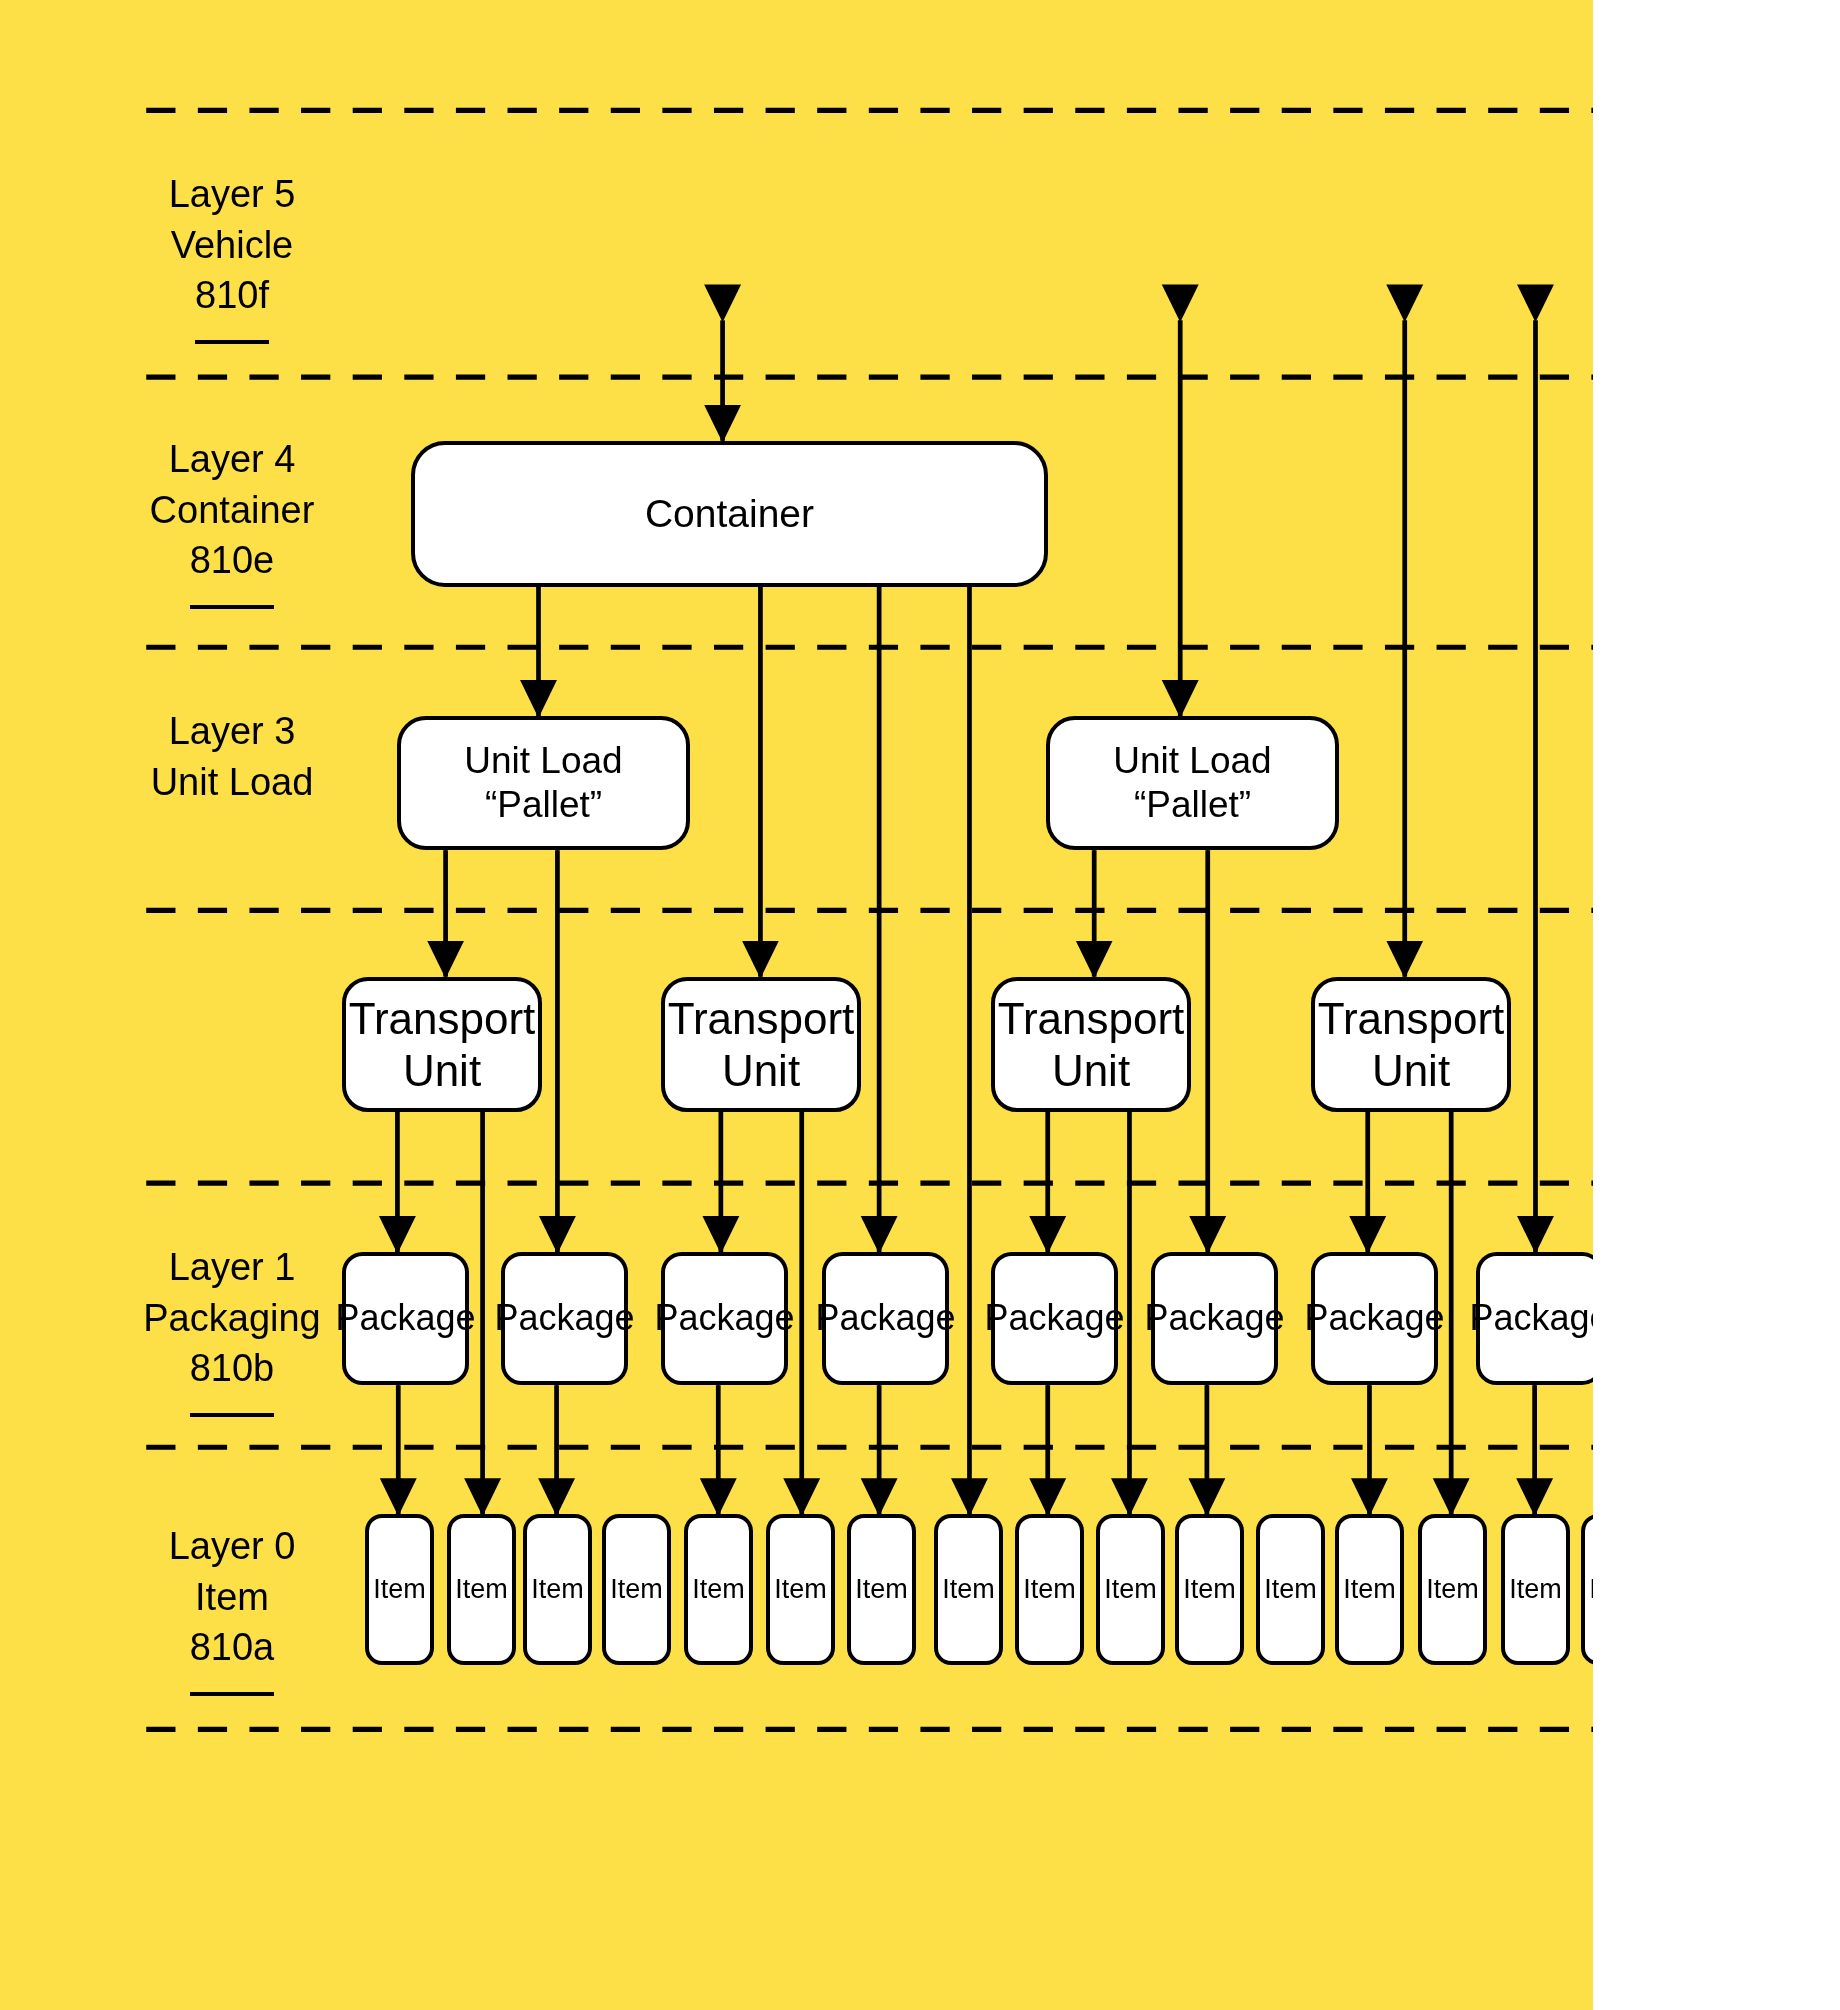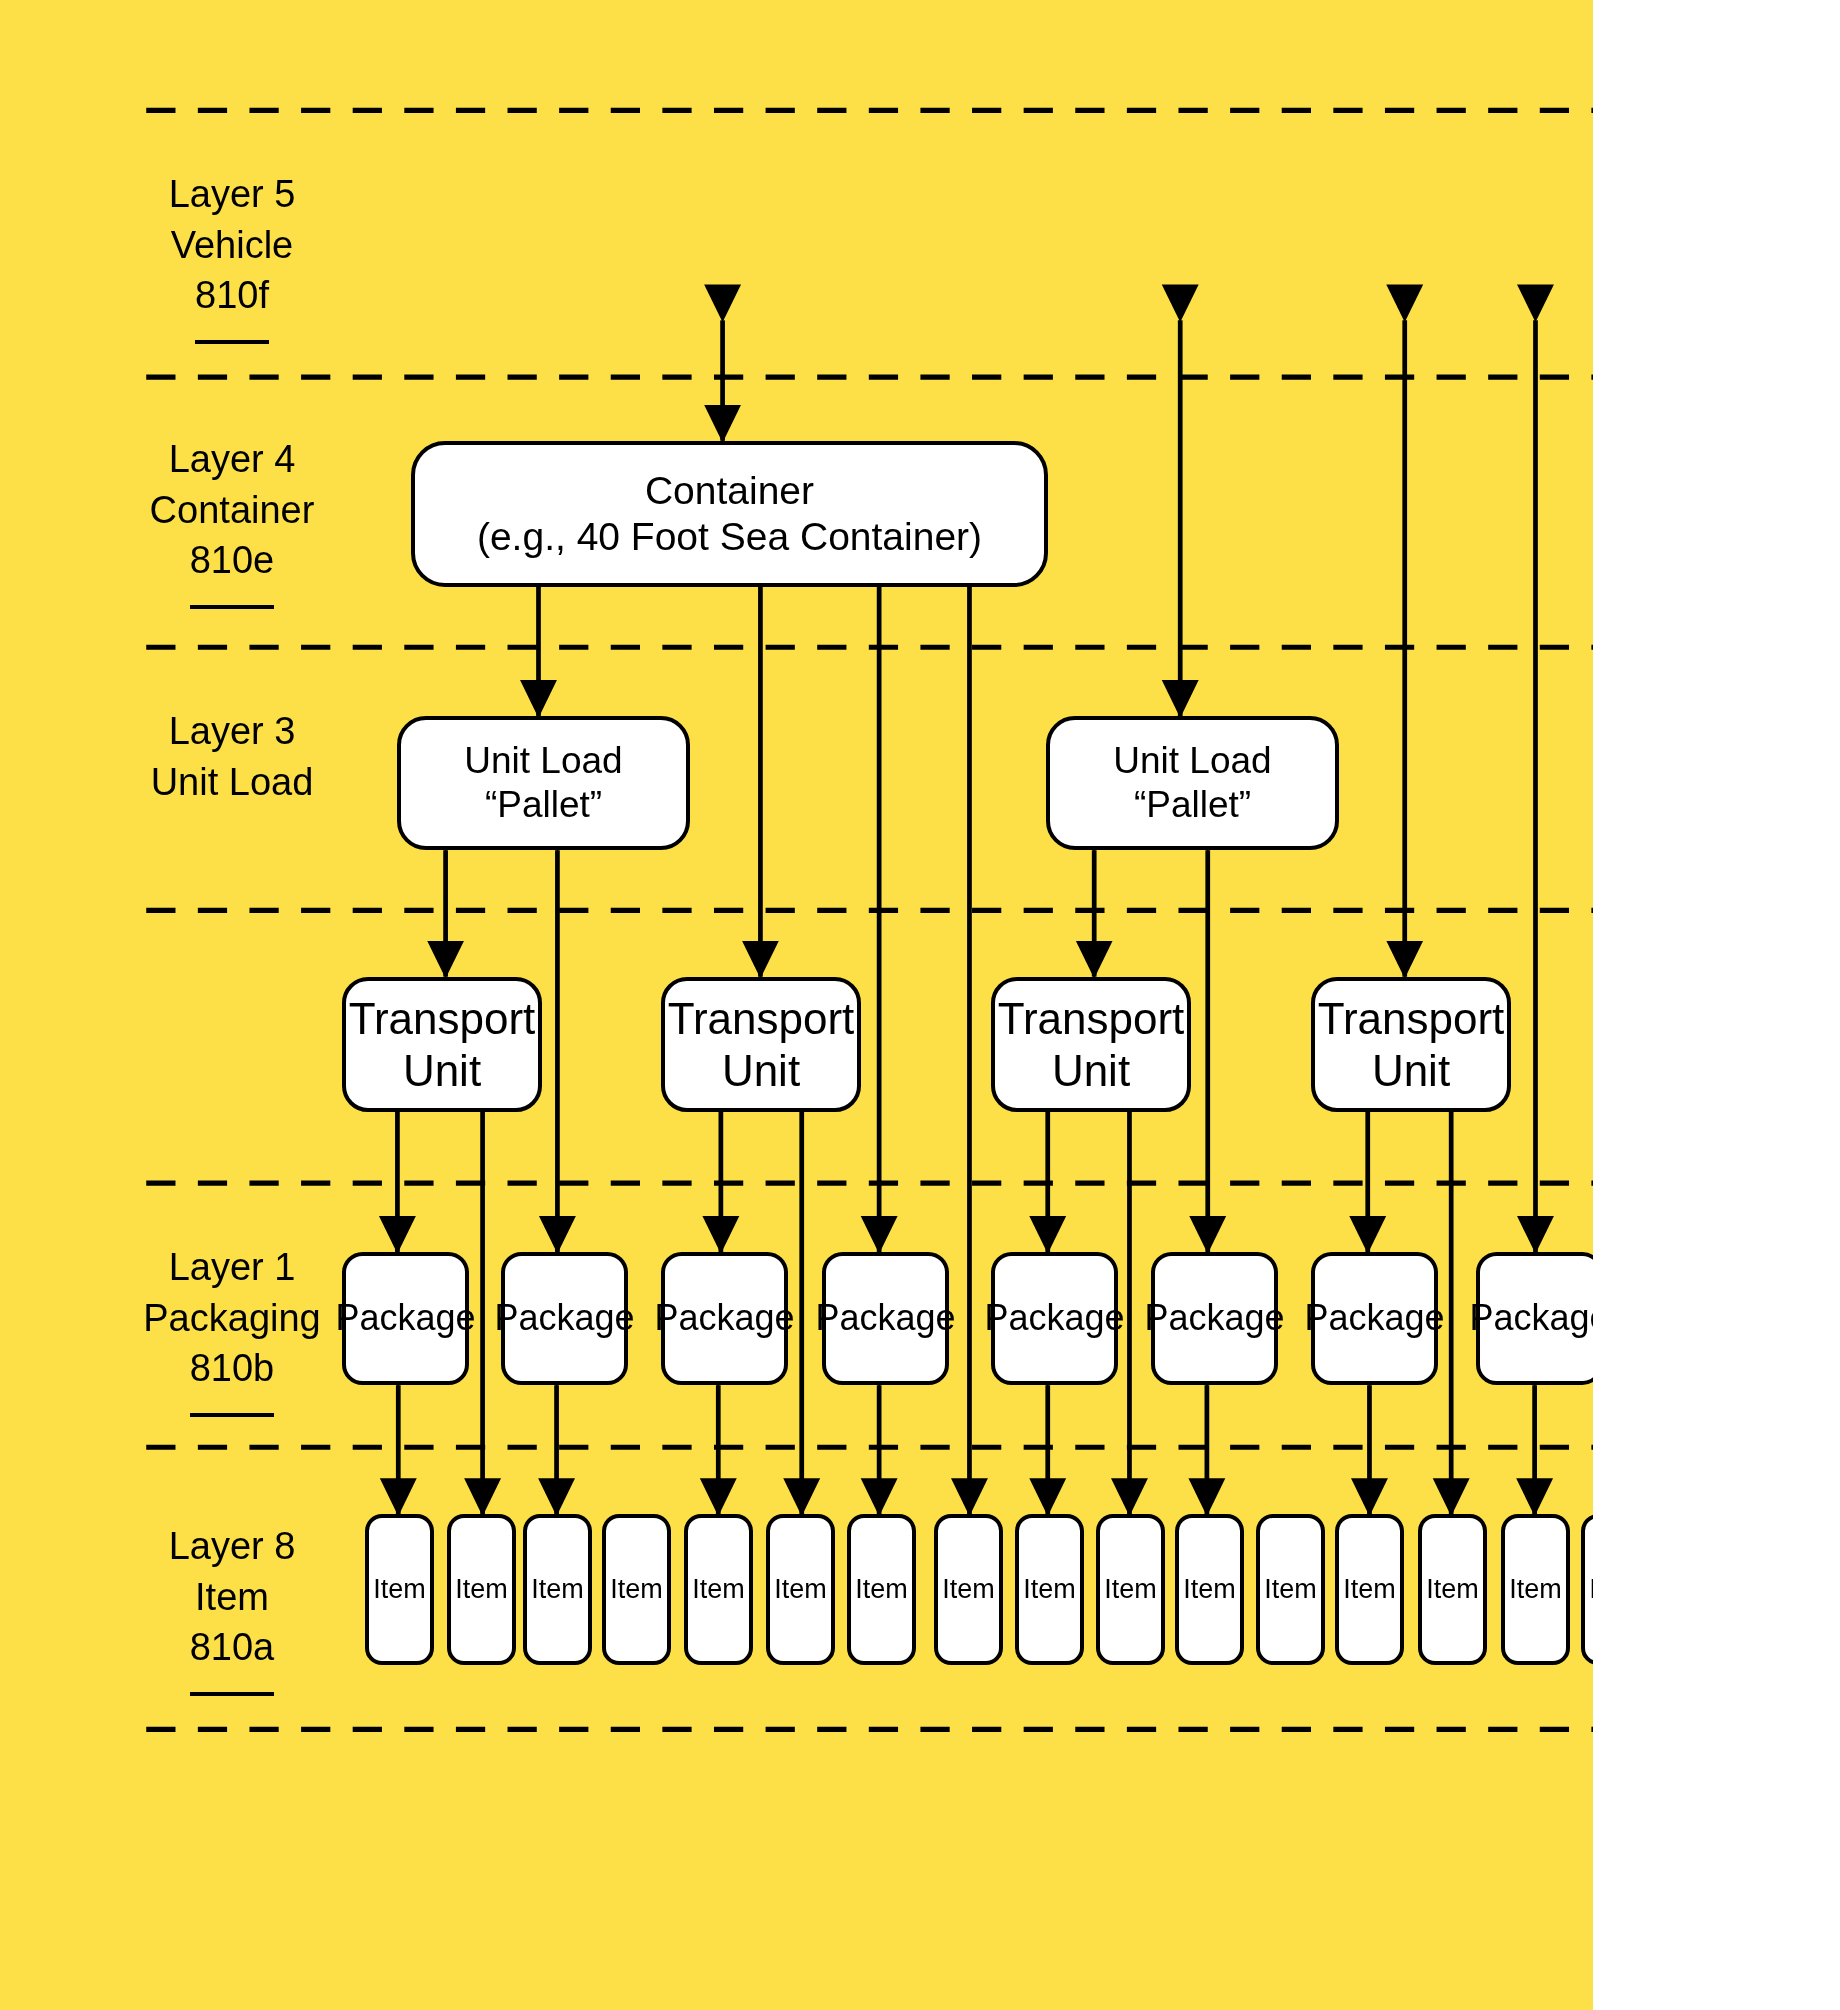--- a/index.html
+++ b/index.html
@@ -174,29 +174,28 @@
   </div>
 
 
   <div class="layer-label" style="top:1242px;">
     <span class="lbl-line">Layer 1</span>
     <span class="lbl-line">Packaging</span>
     <span class="lbl-line"><span class="lbl-ref">810b</span></span>
   </div>
 
   <div class="layer-label" style="top:1521px;">
-    <span class="lbl-line">Layer 8</span>
+    <span class="lbl-line">Layer 0</span>
     <span class="lbl-line">Item</span>
     <span class="lbl-line"><span class="lbl-ref">810a</span></span>
   </div>
 
 
   <div class="node-box container-box" style="left:411px; top:441px; width:637px; height:146px;">
     <span class="ln">Container</span>
-    <span class="ln">(e.g., 40 Foot Sea Container)</span>
   </div>
 
   <div class="node-box unitload-box" style="left:397px; top:716px; width:293px; height:134px;">
     <span class="ln">Unit Load</span>
     <span class="ln">“Pallet”</span>
   </div>
   <div class="node-box unitload-box" style="left:1046px; top:716px; width:293px; height:134px;">
     <span class="ln">Unit Load</span>
     <span class="ln">“Pallet”</span>
   </div>

